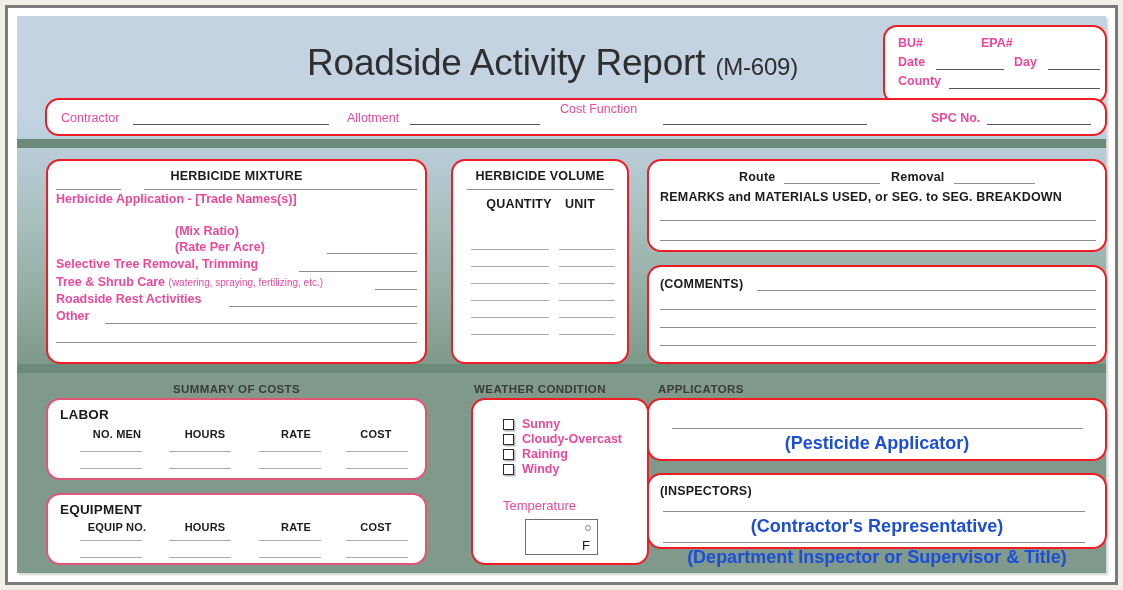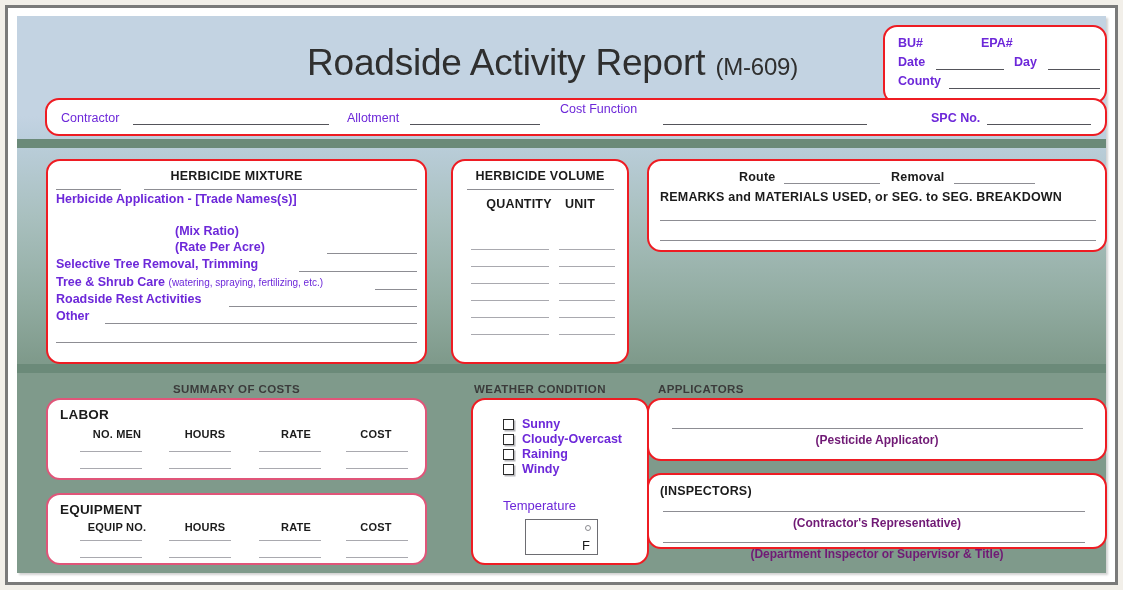--- a/index.html
+++ b/index.html
@@ -62,21 +62,21 @@
     font-size: 37px;
     font-weight: normal;
     letter-spacing: -0.2px;
     white-space: nowrap;
   }
   .ttl .code { font-size: 24px; }
 
   .lbl {
     position: absolute;
     font-size: 12.5px;
-    color: #6d28d9;
+    color: #ec4899;
     white-space: nowrap;
     font-weight: bold;
   }
   .lbl.reg { font-weight: normal; }
   .hdr {
     position: absolute;
     font-size: 12.5px;
     color: #1b1b1b;
     font-weight: bold;
     letter-spacing: 0.2px;
@@ -89,22 +89,22 @@
     color: #3b3b3b;
     letter-spacing: 0.4px;
     white-space: nowrap;
   }
   .small {
     font-size: 10px;
     font-weight: normal;
   }
   .caption {
     position: absolute;
-    font-size: 12px;
-    color: #701a75;
+    font-size: 18px;
+    color: #1d4ed8;
     font-weight: bold;
     white-space: nowrap;
     text-align: center;
   }
 
   
   .rule {
     position: absolute;
     border-bottom: 1px solid #54545a;
     height: 0;
@@ -241,20 +241,27 @@
       <div class="rule thin" style="left:135px; top:22px; width:96px;"></div>
 
       <div class="hdr" style="left:242px; top:9px;">Removal</div>
       <div class="rule thin" style="left:305px; top:22px; width:81px;"></div>
 
       <div class="hdr" style="left:11px; top:29px;">REMARKS and MATERIALS USED, or SEG. to SEG. BREAKDOWN</div>
       <div class="rule thin" style="left:11px; top:59px; width:436px;"></div>
       <div class="rule thin" style="left:11px; top:79px; width:436px;"></div>
     </div>
 
+    <div class="panel" style="left:630px; top:249px; width:460px; height:99px;">
+      <div class="hdr" style="left:11px; top:10px;">(COMMENTS)</div>
+      <div class="rule thin" style="left:108px; top:23px; width:339px;"></div>
+      <div class="rule thin" style="left:11px; top:42px; width:436px;"></div>
+      <div class="rule thin" style="left:11px; top:60px; width:436px;"></div>
+      <div class="rule thin" style="left:11px; top:78px; width:436px;"></div>
+    </div>
 
     <div class="secthdr" style="left:29px; top:367px; width:381px; text-align:center;">SUMMARY OF COSTS</div>
     <div class="secthdr" style="left:434px; top:367px; width:178px; text-align:center;">WEATHER CONDITION</div>
     <div class="secthdr" style="left:641px; top:367px;">APPLICATORS</div>
 
     <div class="panel pink" style="left:29px; top:382px; width:381px; height:82px;">
       <div class="hdr" style="left:12px; top:7px; font-size:13.5px;">LABOR</div>
 
       <div class="hdr" style="left:24px; top:28px; width:90px; text-align:center; font-size:11px;">NO. MEN</div>
       <div class="hdr" style="left:112px; top:28px; width:90px; text-align:center; font-size:11px;">HOURS</div>

